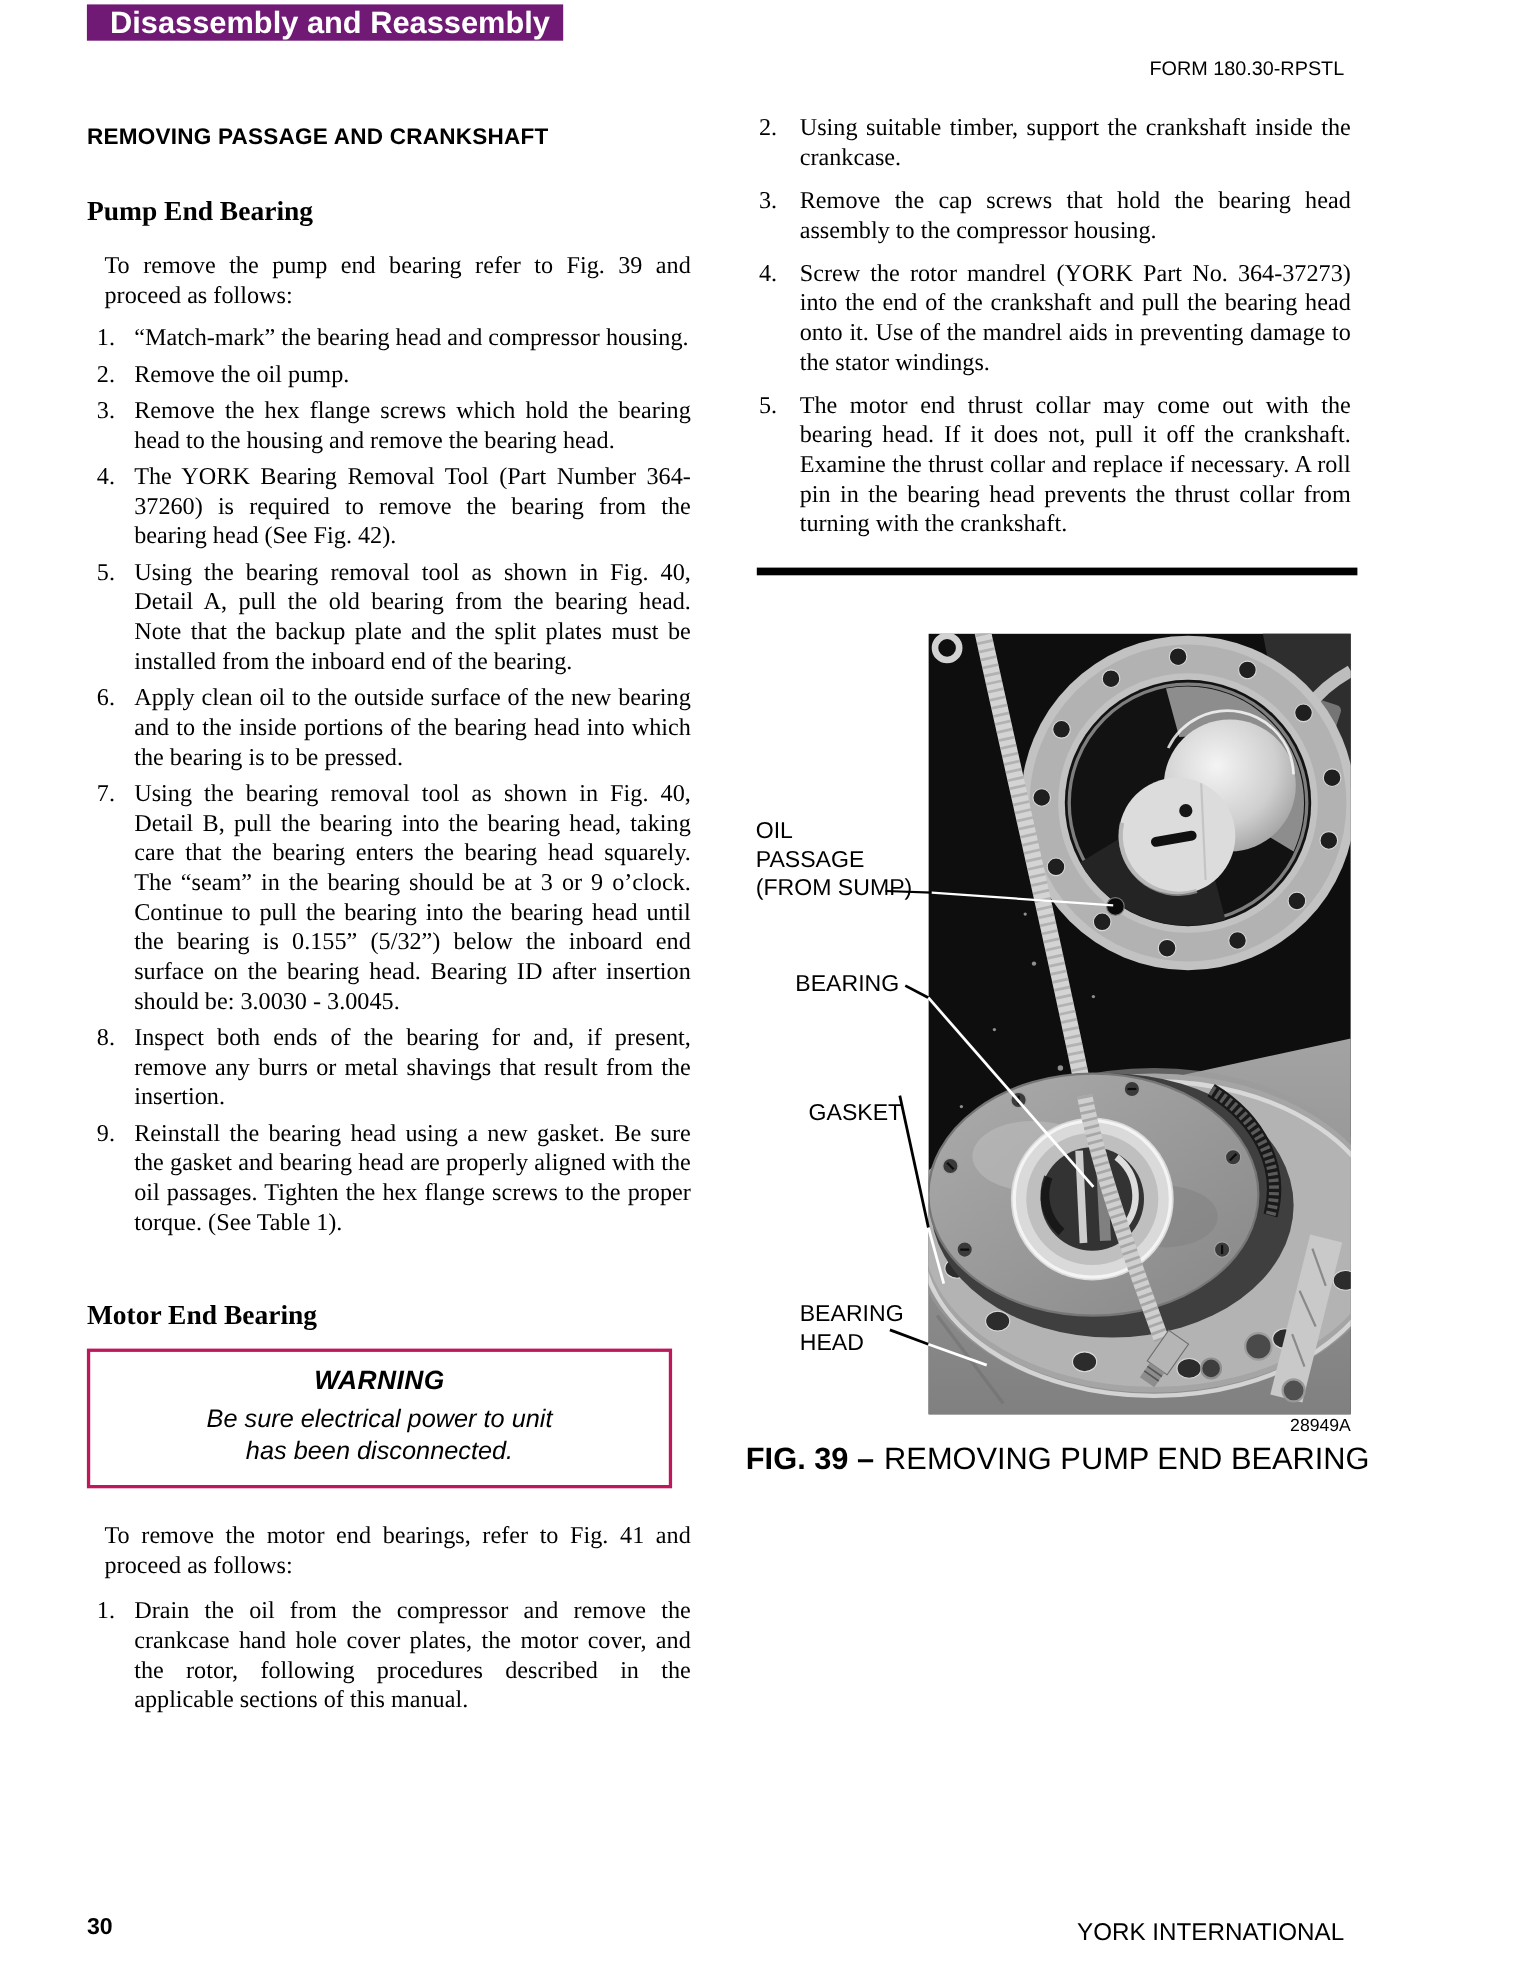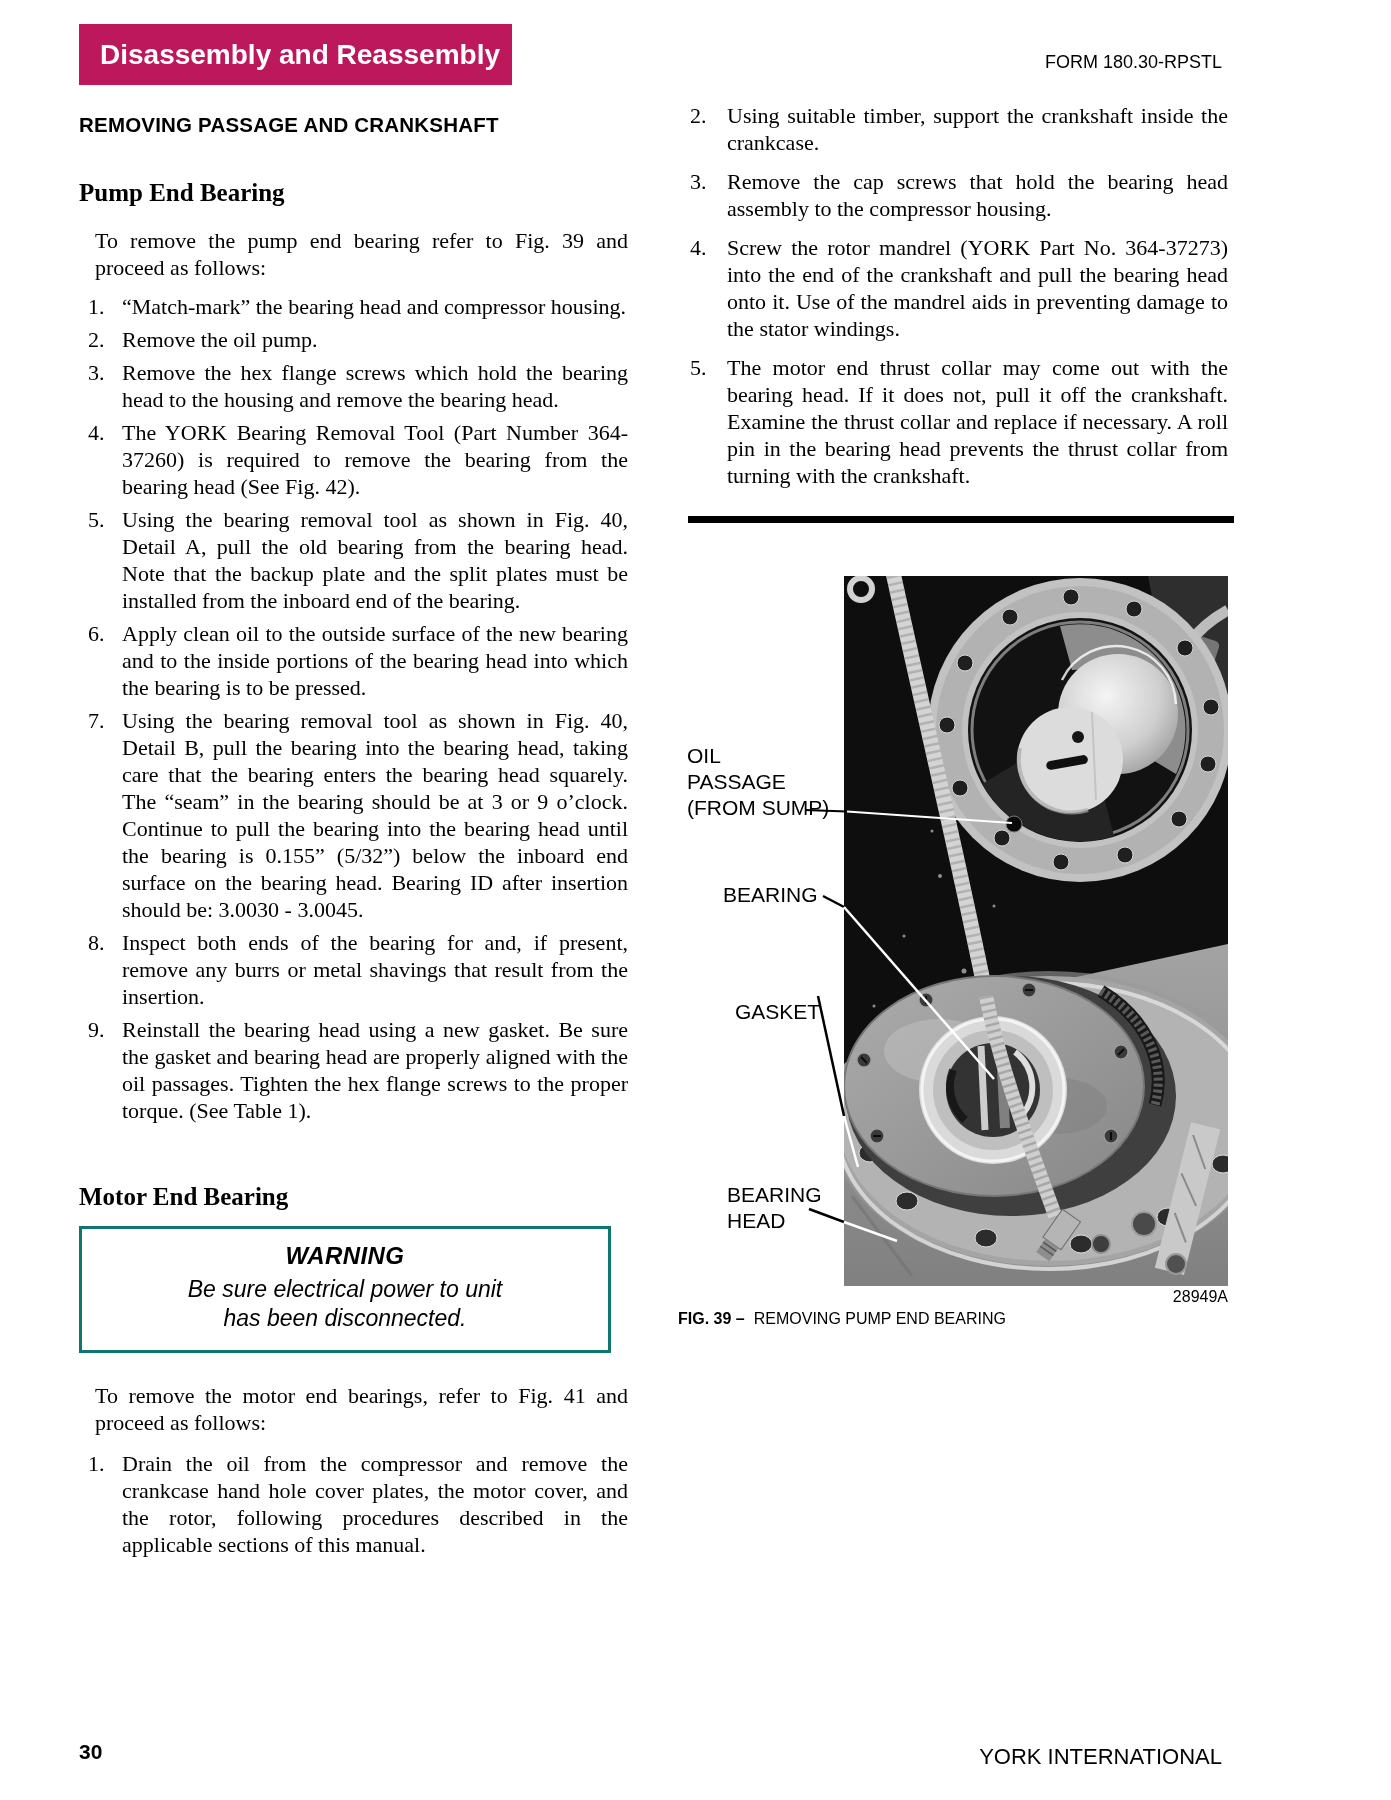--- a/index.html
+++ b/index.html
@@ -1,61 +1,61 @@
 <!DOCTYPE html>
 <html><head>
 <meta charset="utf-8">
 <style>
   html,body{margin:0;padding:0;background:#e8e8e8;}
   .page{position:relative;width:1391px;height:1800px;background:#ffffff;color:#000;
         font-family:"Liberation Serif",serif;overflow:hidden;margin:0 auto;}
 
   
-  .banner{position:absolute;left:79px;top:24px;width:433px;height:61px;background:#be185d;
+  .banner{position:absolute;left:79px;top:4px;width:433px;height:33px;background:#701a75;
           display:flex;align-items:center;box-sizing:border-box;padding-left:21px;}
   .banner span{color:#fff;font-family:"Liberation Sans",sans-serif;font-weight:bold;font-size:28px;}
   .form-no{position:absolute;top:52px;right:169px;font-family:"Liberation Sans",sans-serif;font-size:18px;}
 
   
   .col-left{position:absolute;left:79px;top:113px;width:549px;}
   .col-right{position:absolute;left:690px;top:102px;width:538px;}
 
   .h-sans{font-family:"Liberation Sans",sans-serif;font-weight:bold;font-size:20.5px;margin:0 0 42px 0;letter-spacing:.2px;}
   .h-serif{font-size:25px;font-weight:bold;margin:0 0 20px 0;}
   .intro{font-size:22px;line-height:27px;text-align:justify;margin:0 0 12px 16px;}
 
   .steps .li{position:relative;padding-left:43px;margin-bottom:6px;font-size:22px;line-height:27px;text-align:justify;}
   .steps .num{position:absolute;left:9px;top:0;}
   .col-right .steps .li{padding-left:37px;margin-bottom:12px;}
   .col-right .steps .num{left:0;}
 
   
   .motor-block{position:absolute;left:79px;top:1183px;width:549px;}
   .motor-block .h-serif{margin-bottom:15px;}
-  .warning-box{border:3px solid #0f766e;width:532px;box-sizing:border-box;padding:13px 8px 17px 8px;
+  .warning-box{border:3px solid #be185d;width:532px;box-sizing:border-box;padding:13px 8px 17px 8px;
                text-align:center;font-family:"Liberation Sans",sans-serif;font-style:italic;margin-bottom:29px;}
   .warn-title{font-weight:bold;font-size:24px;margin-bottom:5px;letter-spacing:.4px;}
   .warn-line{font-size:23px;line-height:29px;}
   .motor-block .intro{margin-bottom:14px;}
 
   
   .rule{position:absolute;left:688px;top:516px;width:546px;height:7px;background:#000;}
 
   
   .figure{position:absolute;left:590px;top:560px;width:650px;height:790px;}
   .photo{position:absolute;left:254px;top:16px;width:384px;height:710px;display:block;}
   .leaders{position:absolute;left:0;top:0;width:650px;height:790px;pointer-events:none;}
   .fig-label{position:absolute;font-family:"Liberation Sans",sans-serif;font-size:21px;line-height:26px;white-space:nowrap;}
   #lbl-oil{left:97px;top:183px;}
   #lbl-bearing{left:133px;top:322px;}
   #lbl-gasket{left:145px;top:439px;}
   #lbl-bhead{left:137px;top:622px;}
   .photo-id{position:absolute;left:254px;top:728px;width:384px;text-align:right;
             font-family:"Liberation Sans",sans-serif;font-size:16px;}
-  .caption{position:absolute;left:88px;top:750px;font-family:"Liberation Sans",sans-serif;font-size:16px;white-space:nowrap;}
+  .caption{position:absolute;left:88px;top:750px;font-family:"Liberation Sans",sans-serif;font-size:28px;white-space:nowrap;}
   .cap-b{font-weight:bold;}
   .cap-t{margin-left:9px;}
 
   
   .page-no{position:absolute;left:79px;top:1740px;font-family:"Liberation Sans",sans-serif;font-weight:bold;font-size:21px;}
   .footer-right{position:absolute;right:169px;top:1744px;font-family:"Liberation Sans",sans-serif;font-size:22px;}
 </style>
 </head>
 <body>
 

